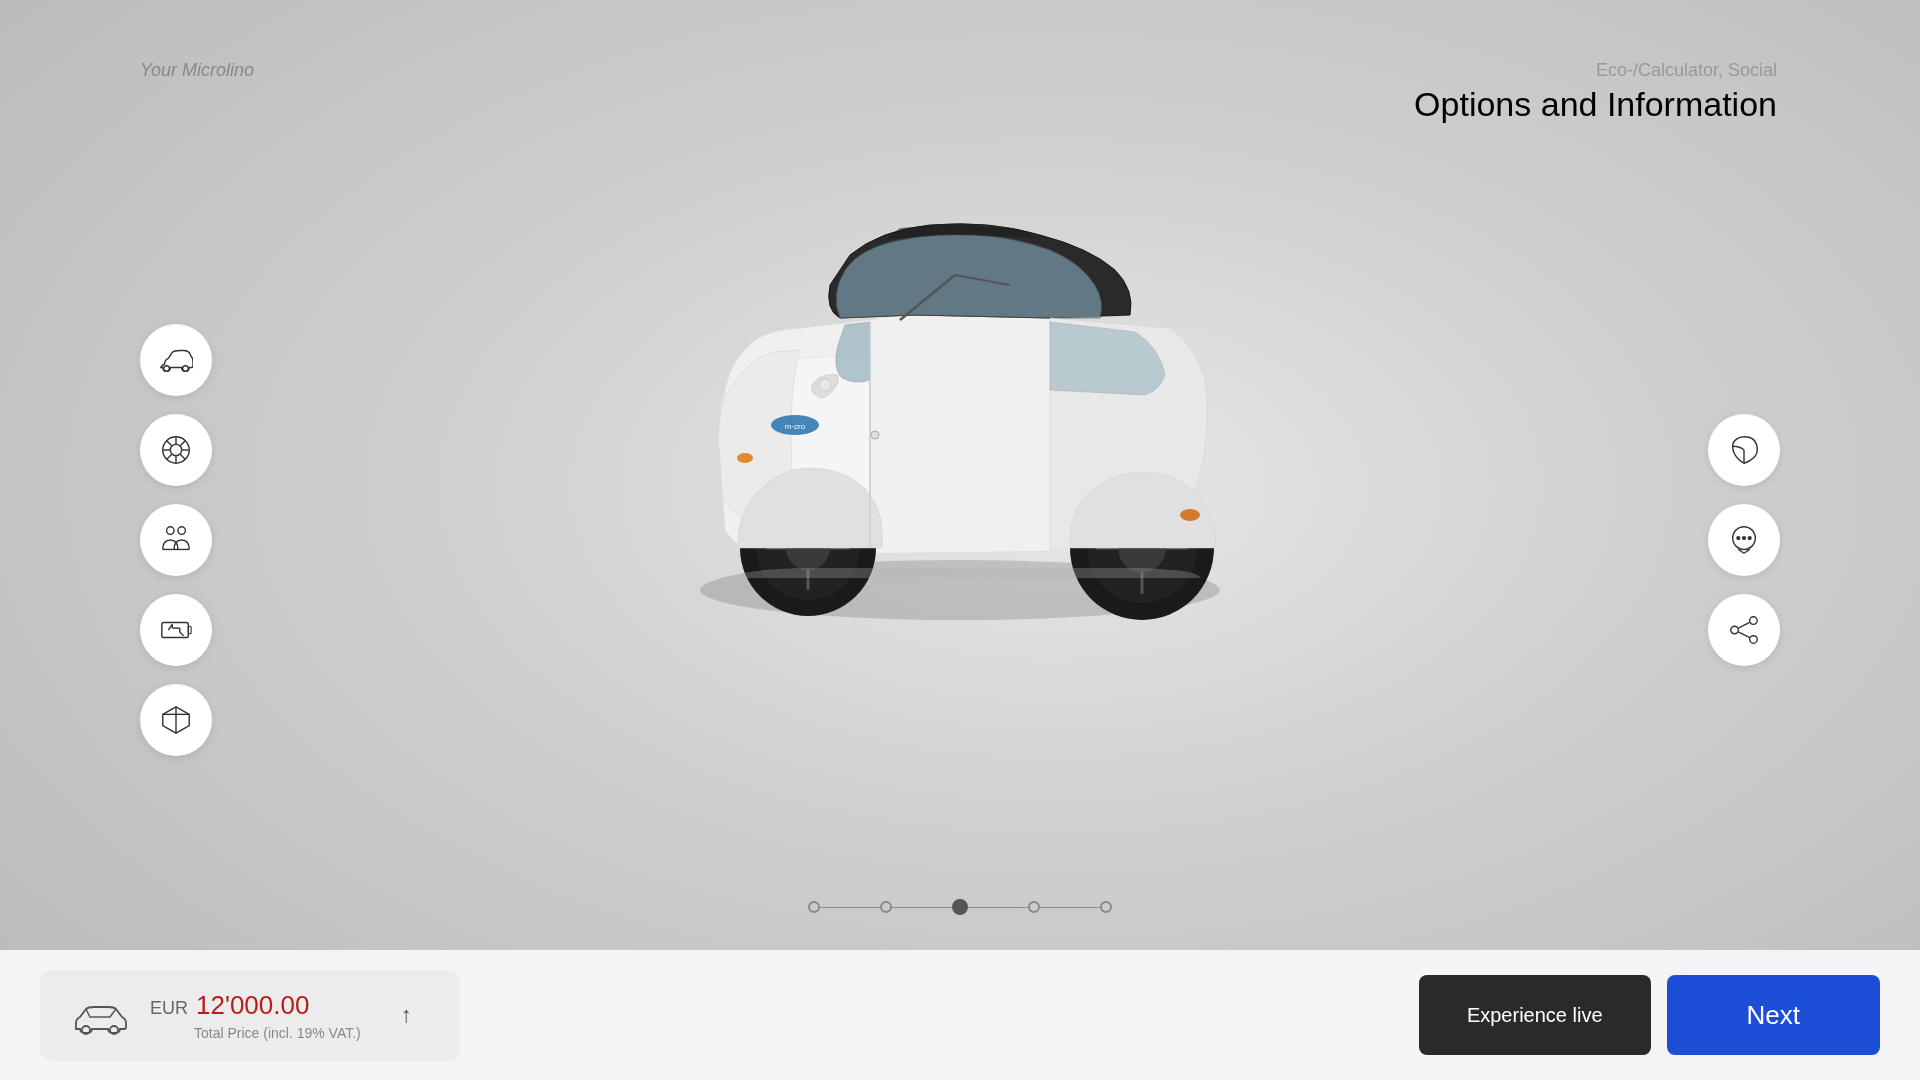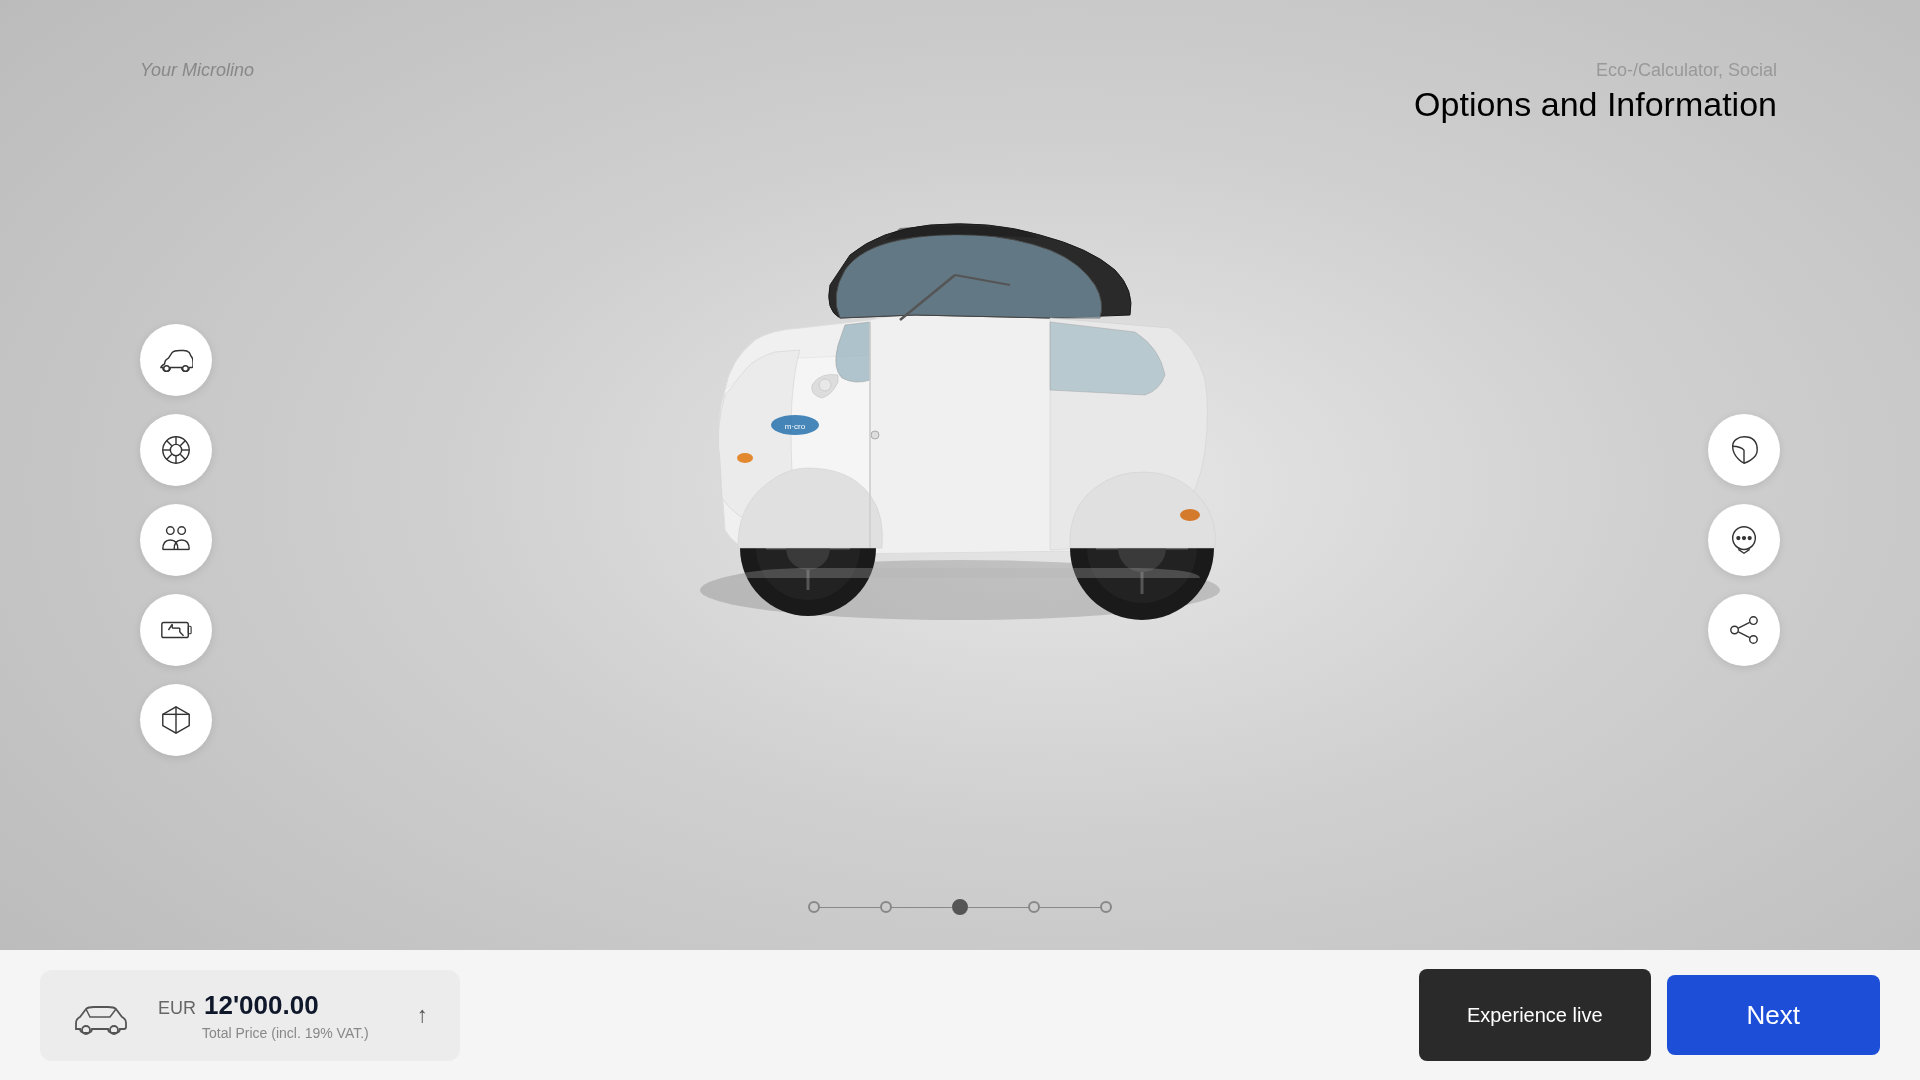--- a/index.html
+++ b/index.html
@@ -34,21 +34,21 @@
       padding: 0 40px;
       justify-content: space-between;
     }
 
     .price-section {
       display: flex;
       align-items: center;
       background: #ececec;
       border-radius: 12px;
       padding: 20px 30px;
-      gap: 28px;
+      gap: 20px;
       min-width: 420px;
     }
 
     .car-icon-small {
       width: 60px;
       height: 44px;
       display: flex;
       align-items: center;
       justify-content: center;
     }
@@ -66,22 +66,22 @@
     }
 
     .price-currency {
       font-size: 18px;
       color: #666;
       font-weight: 400;
     }
 
     .price-value {
       font-size: 26px;
-      color: #0f172a;
-      font-weight: 700;
+      color: #b91c1c;
+      font-weight: 400;
     }
 
     .price-sub {
       font-size: 14px;
       color: #888;
       margin-left: 44px;
     }
 
     .price-arrow {
       margin-left: 20px;
@@ -98,21 +98,21 @@
 
     .btn-experience {
       background: #2a2a2a;
       color: #fff;
       border: none;
       border-radius: 8px;
       padding: 24px 48px;
       font-size: 20px;
       font-weight: 500;
       cursor: pointer;
-      height: 92px;
+      height: 80px;
       display: flex;
       align-items: center;
     }
 
     .btn-next {
       background: #1d4ed8;
       color: #fff;
       border: none;
       border-radius: 8px;
       padding: 16px 80px;

